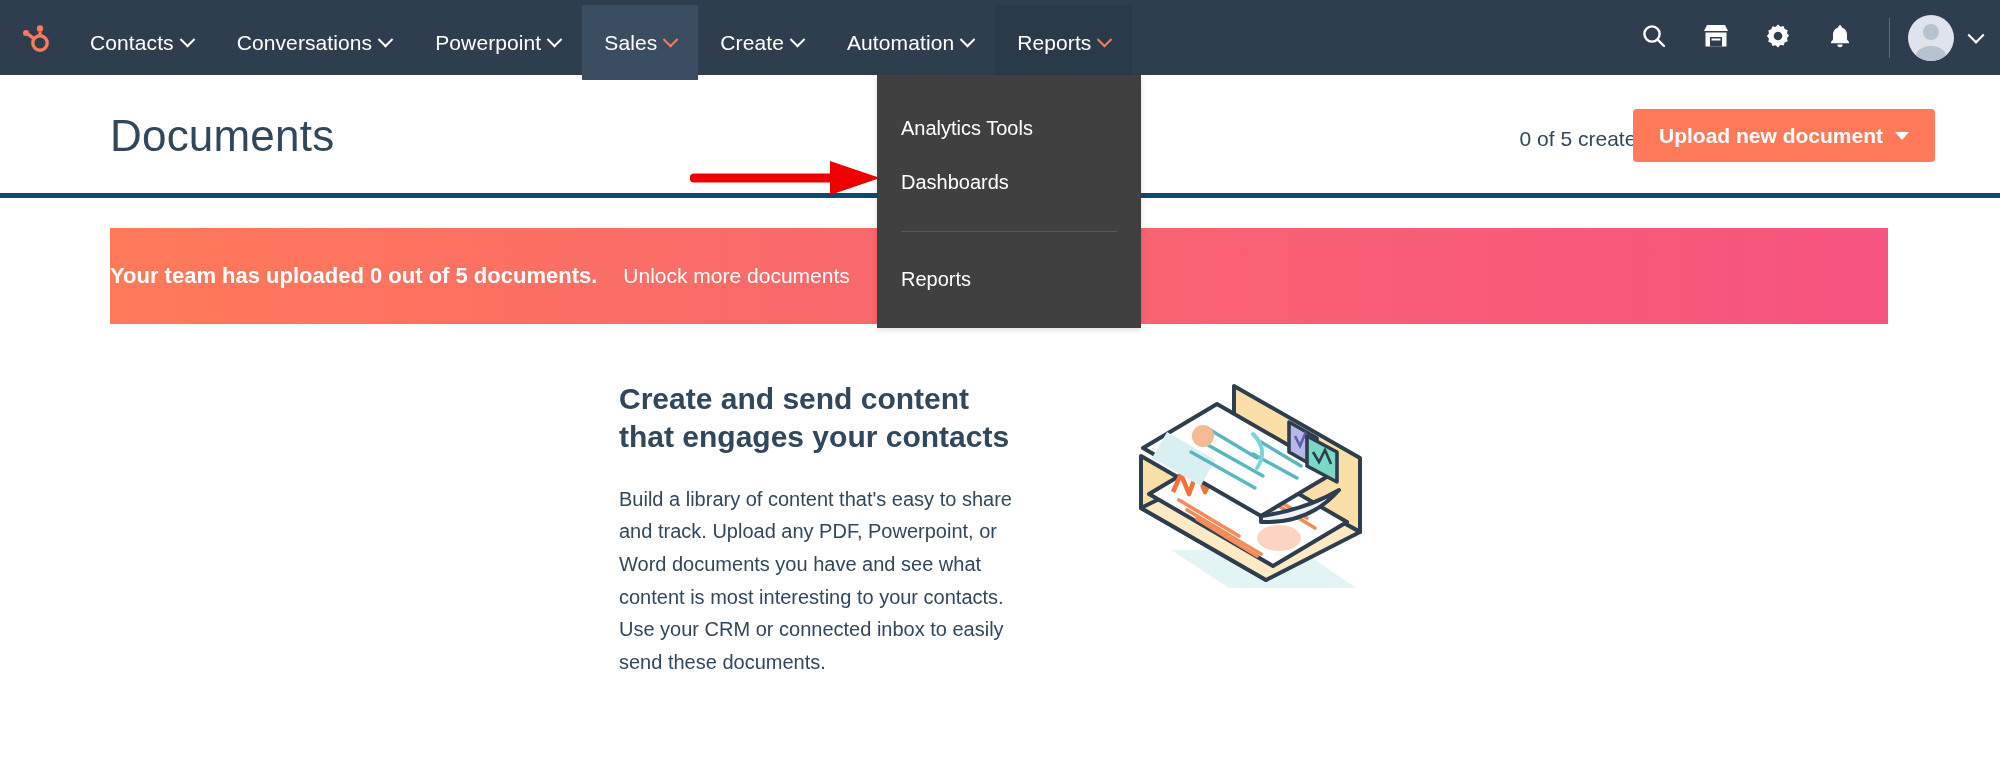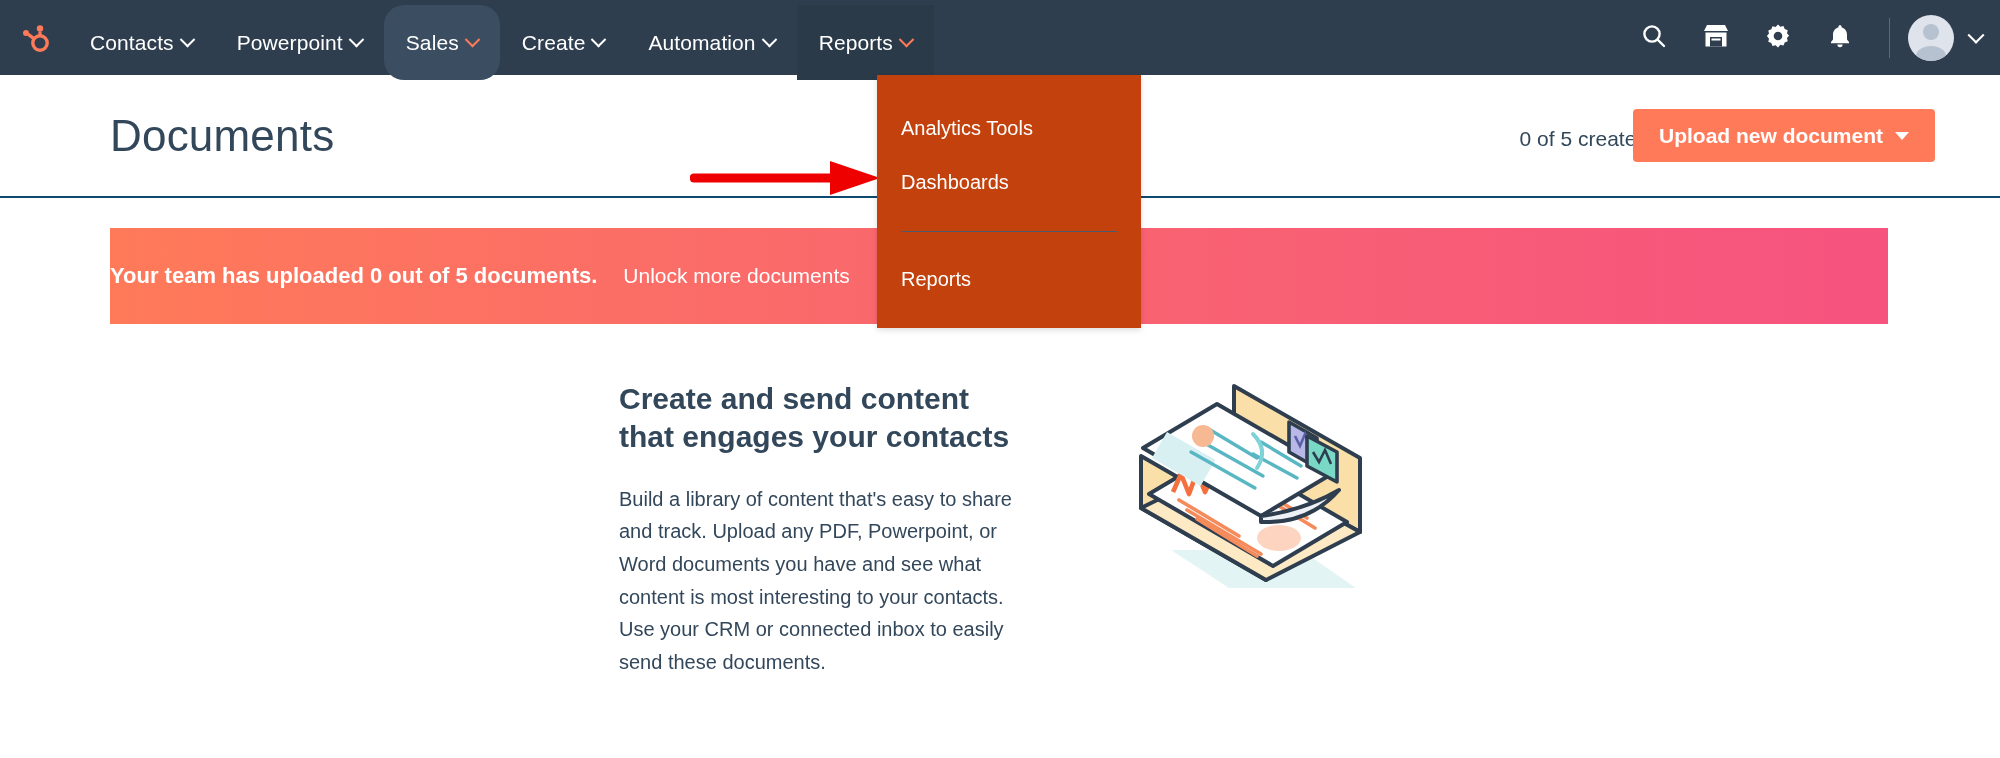--- a/index.html
+++ b/index.html
@@ -24,21 +24,21 @@
     flex: 0 0 auto;
   }
   .nav-items { display: flex; align-items: flex-end; height: 80px; }
   .nav-item {
     display: flex; align-items: center; gap: 8px;
     padding: 0 22px; height: 75px;
     color: #ffffff; font-size: 21px; font-weight: 400;
     white-space: nowrap; cursor: pointer;
     letter-spacing: .1px;
   }
-  .nav-item.lit { background: #3b4d60; border-radius: 20px; }
+  .nav-item.lit { background: #3b4d60; }
   .nav-item.open { background: #2b3a49; }
   .chev {
     display: inline-block; width: 11px; height: 11px;
     border-right: 2px solid #ffffff; border-bottom: 2px solid #ffffff;
     transform: rotate(45deg) translate(-2px,-2px);
     flex: 0 0 auto;
   }
   .chev.orange { border-right-color: #ff7a59; border-bottom-color: #ff7a59; }
 
   .nav-spacer { flex: 1 1 auto; }
@@ -74,41 +74,41 @@
     width: 12px; height: 12px;
     border-right: 2px solid #ffffff; border-bottom: 2px solid #ffffff;
     transform: rotate(45deg) translate(-2px,-2px);
     cursor: pointer;
   }
 
   
   .dropdown {
     position: absolute; top: 75px; left: 877px;
     width: 264px; height: 253px;
-    background: #c2410c;
+    background: #404040;
     z-index: 50;
     padding-top: 26px;
     box-shadow: 0 2px 6px rgba(0,0,0,.14);
   }
   .dd-item {
     height: 54px; display: flex; align-items: center;
     padding-left: 24px;
     color: #ffffff; font-size: 20px; cursor: pointer;
   }
   .dd-sep {
     height: 1px; background: #4a5b6c;
     margin: 22px 24px 20px 24px;
   }
 
   
   .page-header {
     position: absolute; top: 75px; left: 0;
     width: 2000px; height: 123px;
     background: #ffffff;
-    border-bottom: 2px solid #0c4a6e;
+    border-bottom: 5px solid #0c4a6e;
   }
   .page-title {
     position: absolute; left: 110px; top: 36px;
     font-size: 44px; font-weight: 300; color: #33475b;
     letter-spacing: .2px;
   }
   .created-count {
     position: absolute; right: 352px; top: 52px;
     font-size: 21px; color: #33475b;
   }
@@ -187,20 +187,24 @@
         <circle cx="9" cy="14" r="3" fill="#ff7a59"></circle>
         <line x1="23" y1="12.6" x2="23" y2="16.8" stroke="#ff7a59" stroke-width="3.2"></line>
         <line x1="11.3" y1="15.4" x2="18.2" y2="20.6" stroke="#ff7a59" stroke-width="3.2"></line>
       </svg>
     </span>
   </div>
 
   <div class="nav-items">
     <div class="nav-item">
       <span>Contacts</span>
+      <i class="chev"></i>
+    </div>
+    <div class="nav-item">
+      <span>Conversations</span>
       <i class="chev"></i>
     </div>
     <div class="nav-item">
       <span>Powerpoint</span>
       <i class="chev"></i>
     </div>
     <div class="nav-item lit">
       <span>Sales</span>
       <i class="chev orange"></i>
     </div>

